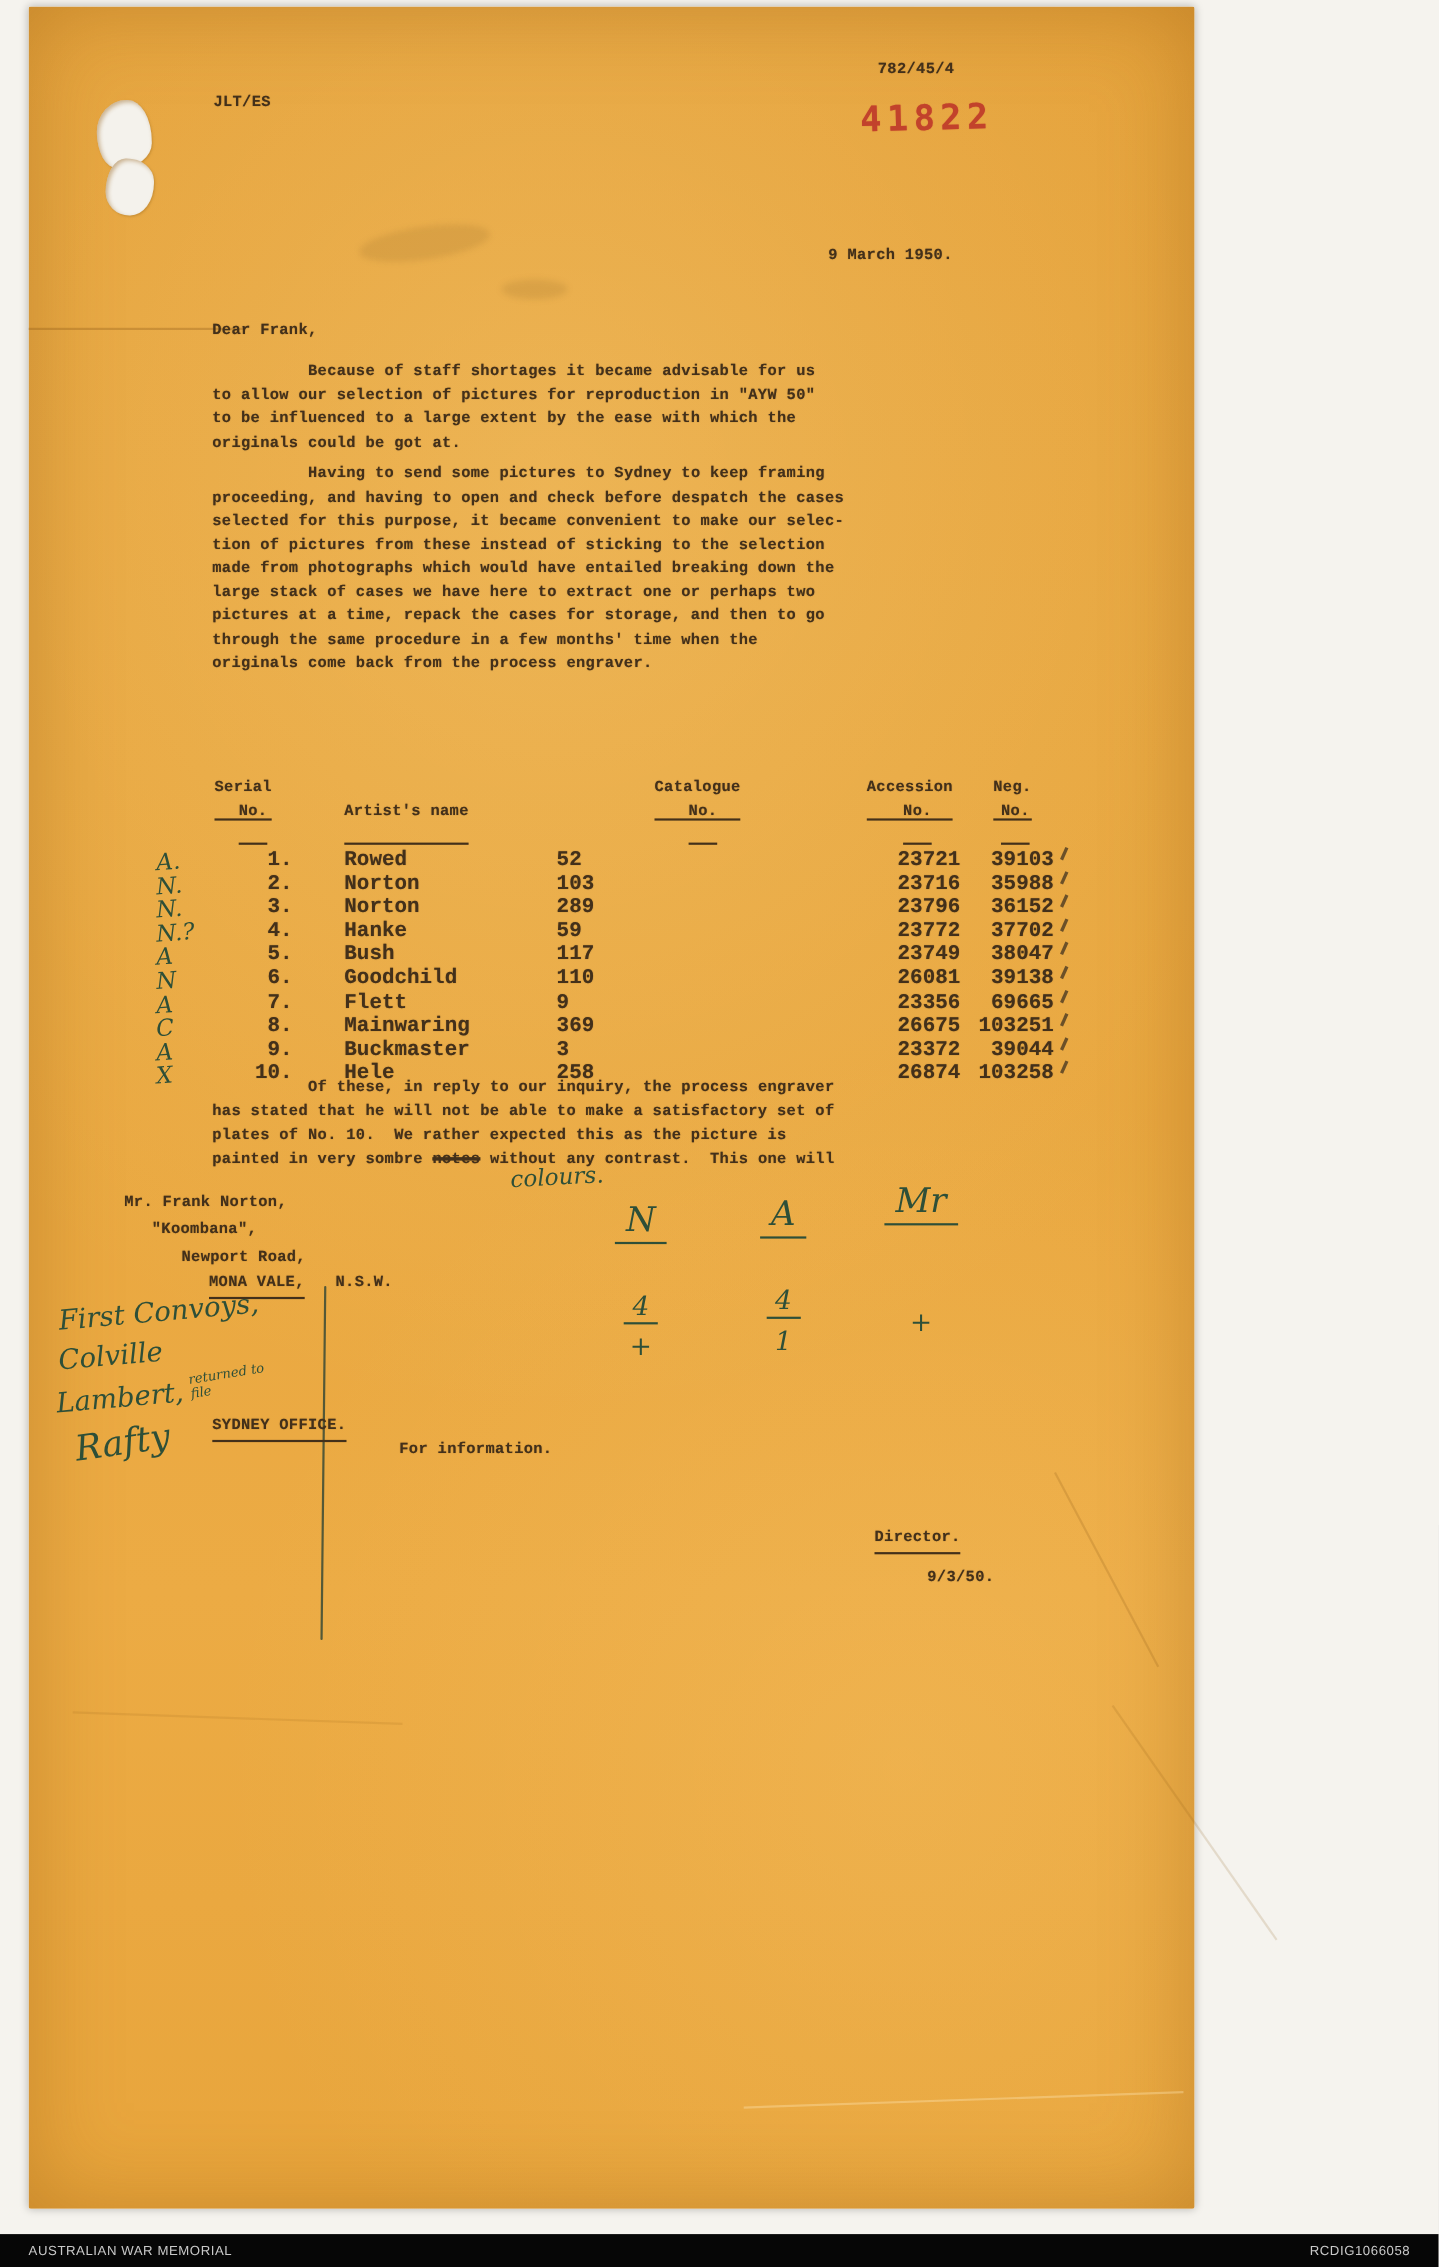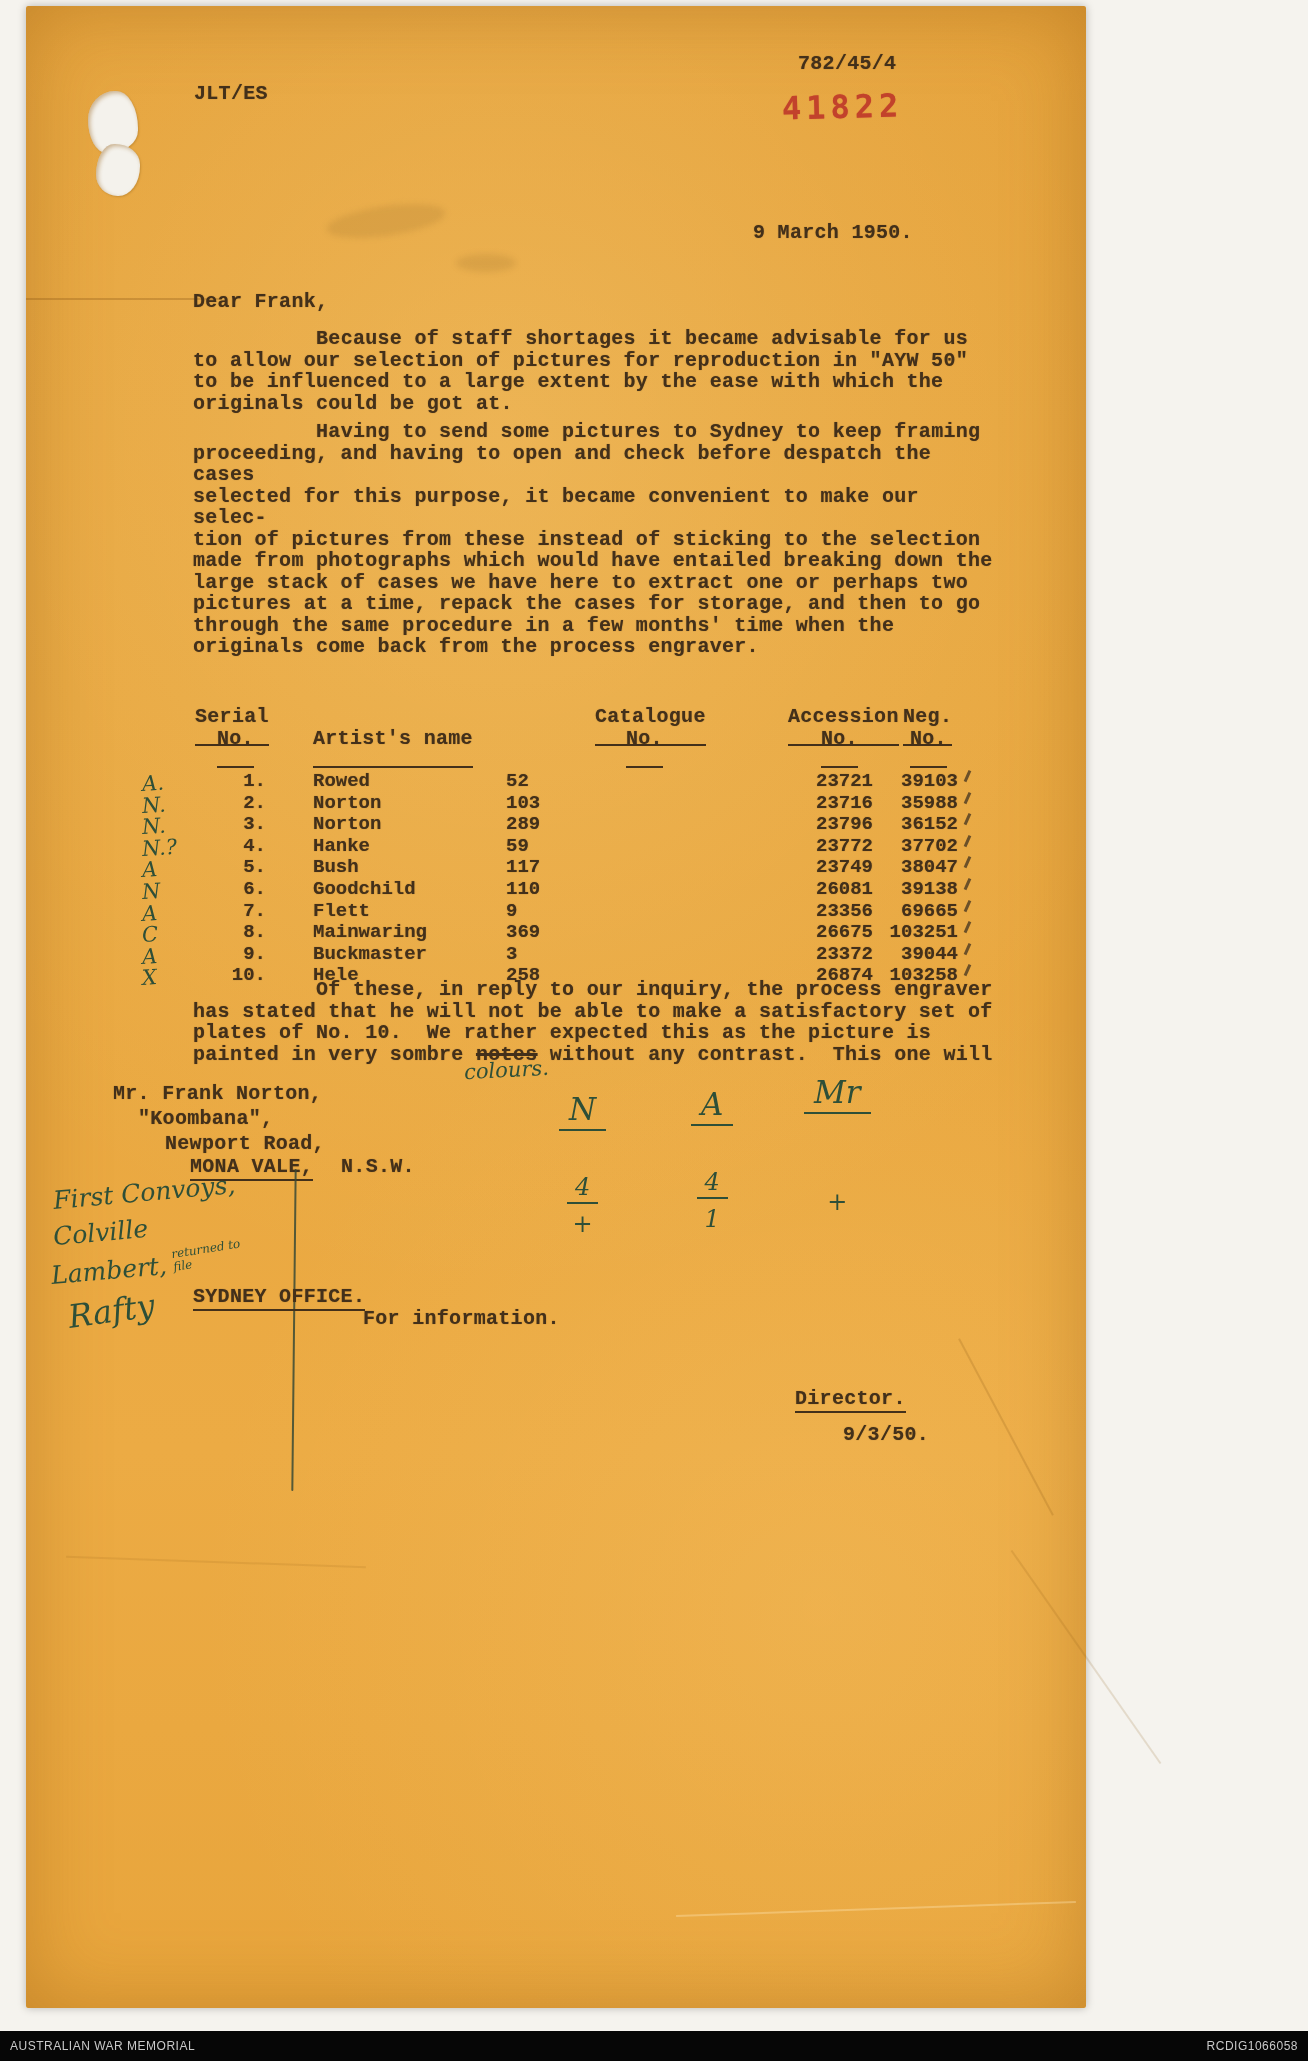--- a/index.html
+++ b/index.html
@@ -5,21 +5,21 @@
   html,body{margin:0;padding:0;background:#e9e7e1;}
   .scene{position:relative;width:1308px;height:2061px;background:#f5f3ee;overflow:hidden;
          font-family:"Liberation Sans",sans-serif;}
   .paper{position:absolute;left:26px;top:6px;width:1060px;height:2002px;border-radius:2px;
          background:
            radial-gradient(120% 70% at 45% 22%, rgba(255,224,150,0.28), rgba(0,0,0,0) 60%),
            radial-gradient(90% 50% at 75% 80%, rgba(255,214,130,0.18), rgba(0,0,0,0) 65%),
            linear-gradient(180deg,#e4a038 0%,#e7a53d 35%,#ecab44 72%,#e8a53c 100%);
          box-shadow: inset 0 0 80px rgba(145,88,12,0.38), 0 0 8px rgba(0,0,0,0.25);}
   .typed{position:absolute;font-family:"Liberation Mono","DejaVu Sans Mono",monospace;
-         font-weight:bold;color:#43301a;font-size:20px;line-height:21.5px;letter-spacing:0.3px;
+         font-weight:bold;color:#43301a;font-size:14px;line-height:21.5px;letter-spacing:0.3px;
          text-shadow:0 0 1px rgba(67,48,26,0.55);white-space:pre-wrap;margin:0;}
   .hw{font-family:"DejaVu Serif","Liberation Serif",serif;font-style:italic;color:#2e4f38;}
   .para{width:800px;}
   .u{border-bottom:2px solid currentColor;padding-bottom:1px;display:inline-block;}
   .struck{text-decoration:line-through;text-decoration-thickness:2.5px;}
   
   .initials{left:168px;top:77px;}
   .ref{left:772px;top:47px;}
   .stamp{position:absolute;left:756px;top:82px;font-family:"DejaVu Sans Mono",monospace;
          font-weight:bold;font-size:32px;letter-spacing:5px;color:#bf3a2a;opacity:0.92;
@@ -81,21 +81,21 @@
   .c2{left:880px;top:1420px;width:200px;background:rgba(135,85,20,.20);transform:rotate(62deg);}
   .c3{left:650px;top:1902px;width:400px;background:rgba(255,235,190,.35);transform:rotate(-2deg);}
   .c4{left:930px;top:1650px;width:260px;background:rgba(135,85,20,.16);transform:rotate(55deg);}
   .c5{left:40px;top:1555px;width:300px;background:rgba(135,85,20,.12);transform:rotate(2deg);}
   .smudge{position:absolute;background:rgba(100,65,20,0.12);filter:blur(3px);border-radius:50%;}
   .s1{left:300px;top:200px;width:120px;height:30px;transform:rotate(-8deg);}
   .s2{left:430px;top:248px;width:60px;height:18px;}
   
   .footerbar{position:absolute;left:0;bottom:0;width:100%;height:30px;background:#060606;
              display:flex;justify-content:space-between;align-items:center;box-sizing:border-box;
-             padding:0 10px;color:#c9c9c9;font-size:12px;letter-spacing:0.5px;}
+             padding:0 26px;color:#c9c9c9;font-size:12px;letter-spacing:0.5px;}
 </style>
 </head>
 <body>
 
 <div class="scene">
   <div class="paper">
 
     <div class="hole h1"></div>
     <div class="hole h2"></div>
     <div class="crease c1"></div>

